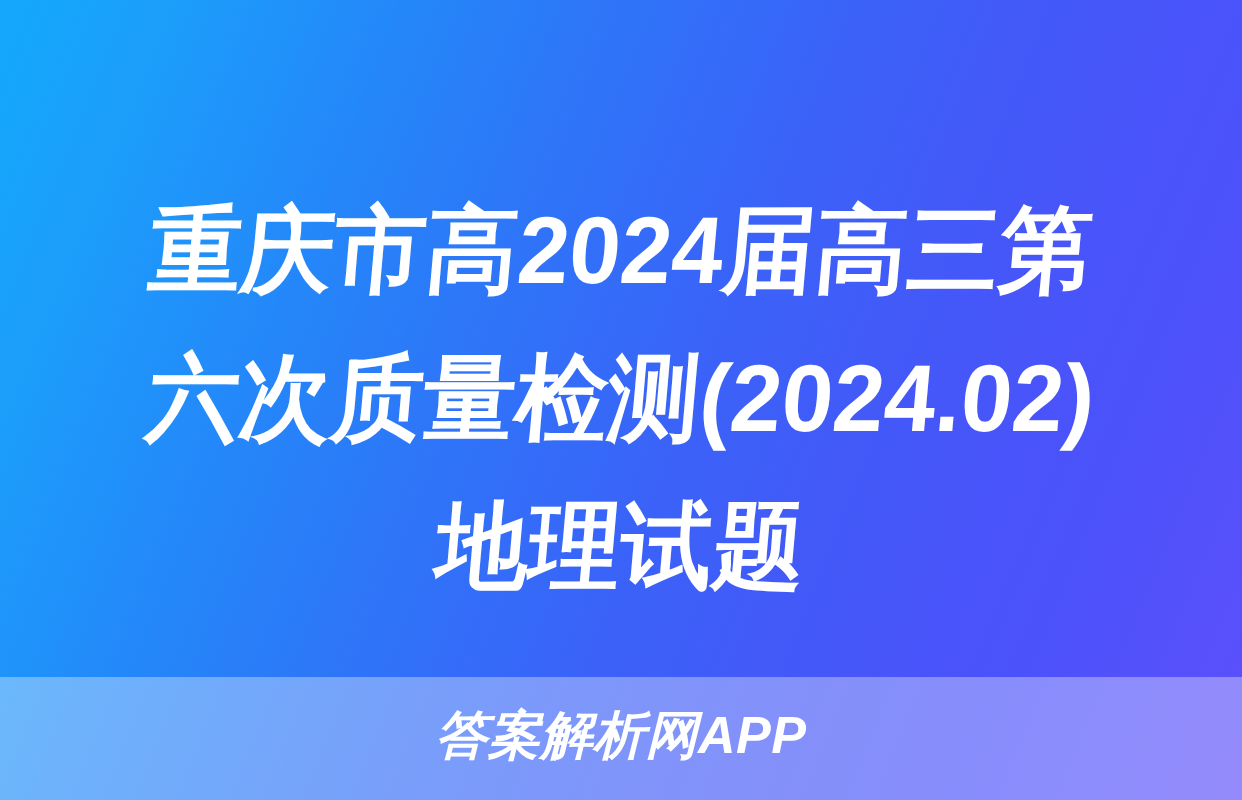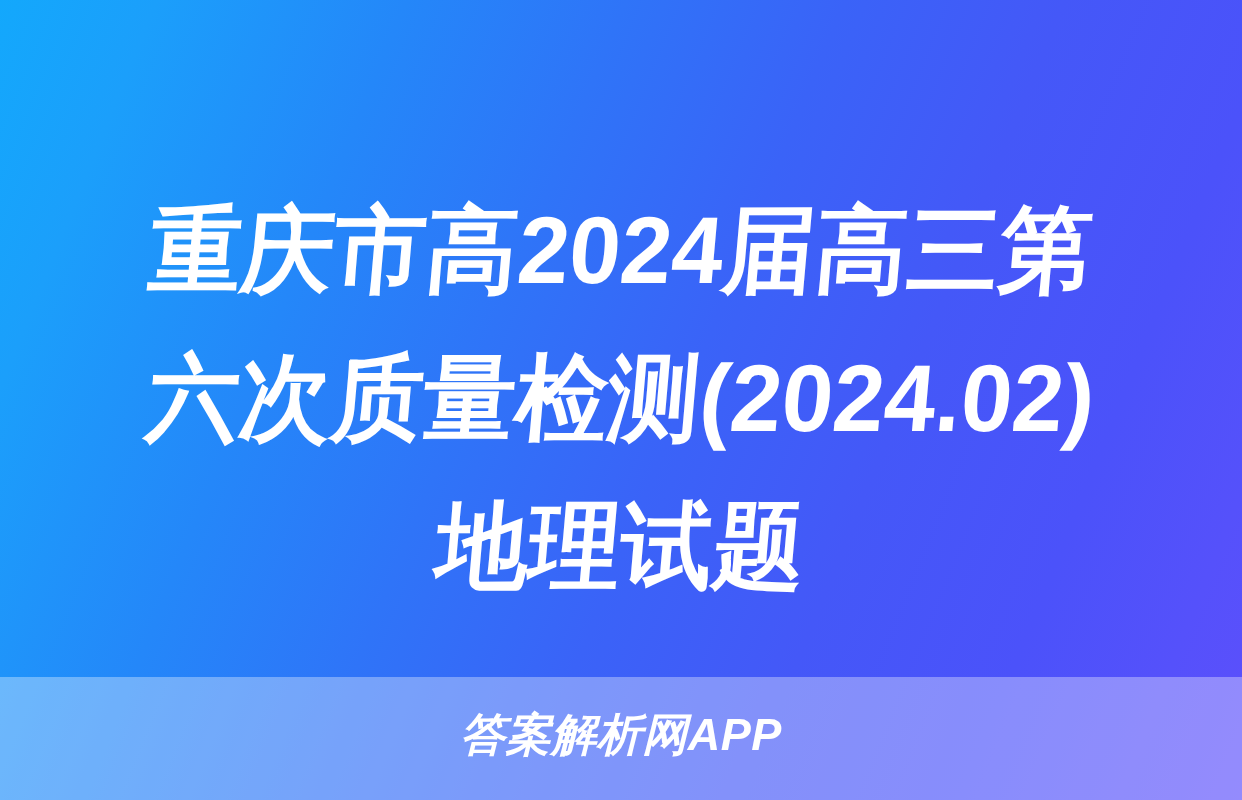--- a/index.html
+++ b/index.html
@@ -64,21 +64,21 @@
     background: rgba(255, 255, 255, 0.34);
   }
 
   .watermark {
     position: absolute;
     left: 0;
     right: 0;
     top: 709px;
     text-align: center;
     color: #ffffff;
-    font-size: 45px;
+    font-size: 52px;
     line-height: 52px;
     font-weight: 700;
     font-style: italic;
     letter-spacing: 0.5px;
     white-space: nowrap;
     font-family: "Liberation Sans", "DejaVu Sans", sans-serif;
   }
 </style>
 </head>
 <body>

